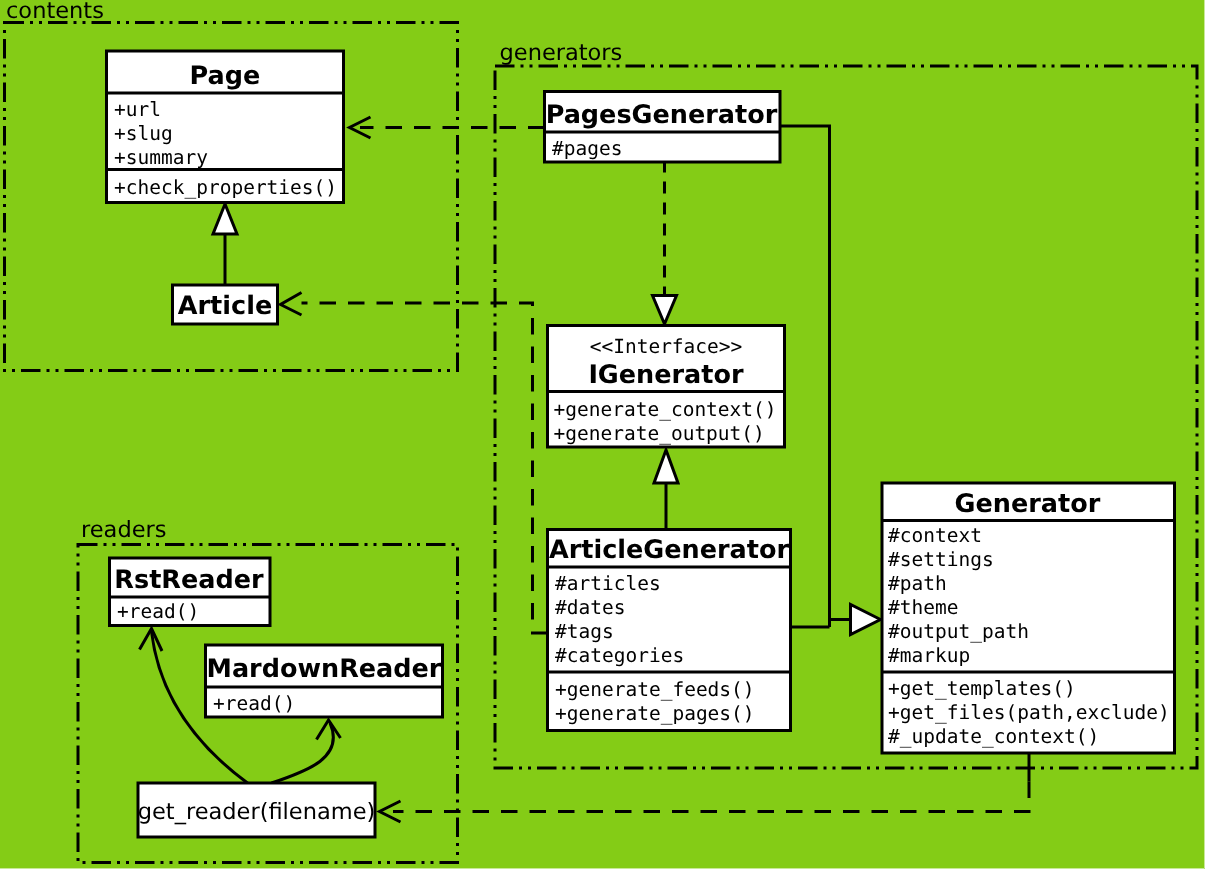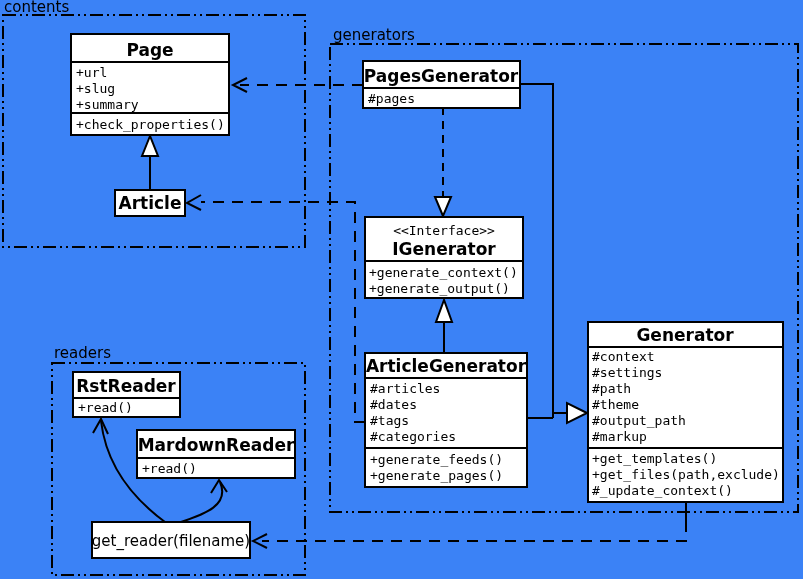--- a/index.html
+++ b/index.html
@@ -1,16 +1,16 @@
 <!DOCTYPE html>
 <html><head>
 <meta charset="utf-8">
 <style>
   html,body{margin:0;padding:0;background:#ffffff;}
-  .stage{position:relative;width:803px;height:579px;background:#3b82f6;overflow:hidden;}
+  .stage{position:relative;width:803px;height:579px;background:#84cc16;overflow:hidden;}
   svg{display:block;}
   text{fill:#000000;}
   .title{font-family:"DejaVu Sans",sans-serif;font-weight:bold;font-size:17px;}
   .member{font-family:"DejaVu Sans Mono",monospace;font-size:13px;}
   .stereo{font-family:"DejaVu Sans Mono",monospace;font-size:13px;}
   .pkg-label{font-family:"DejaVu Sans",sans-serif;font-size:15px;}
   .fn-label{font-family:"DejaVu Sans",sans-serif;font-size:15px;}
   .box{fill:#ffffff;stroke:#000000;stroke-width:2;}
   .sep{stroke:#000000;stroke-width:2;}
   .pkg{fill:none;stroke:#000000;stroke-width:2;stroke-dasharray:13 4 2 4 2 4;}

